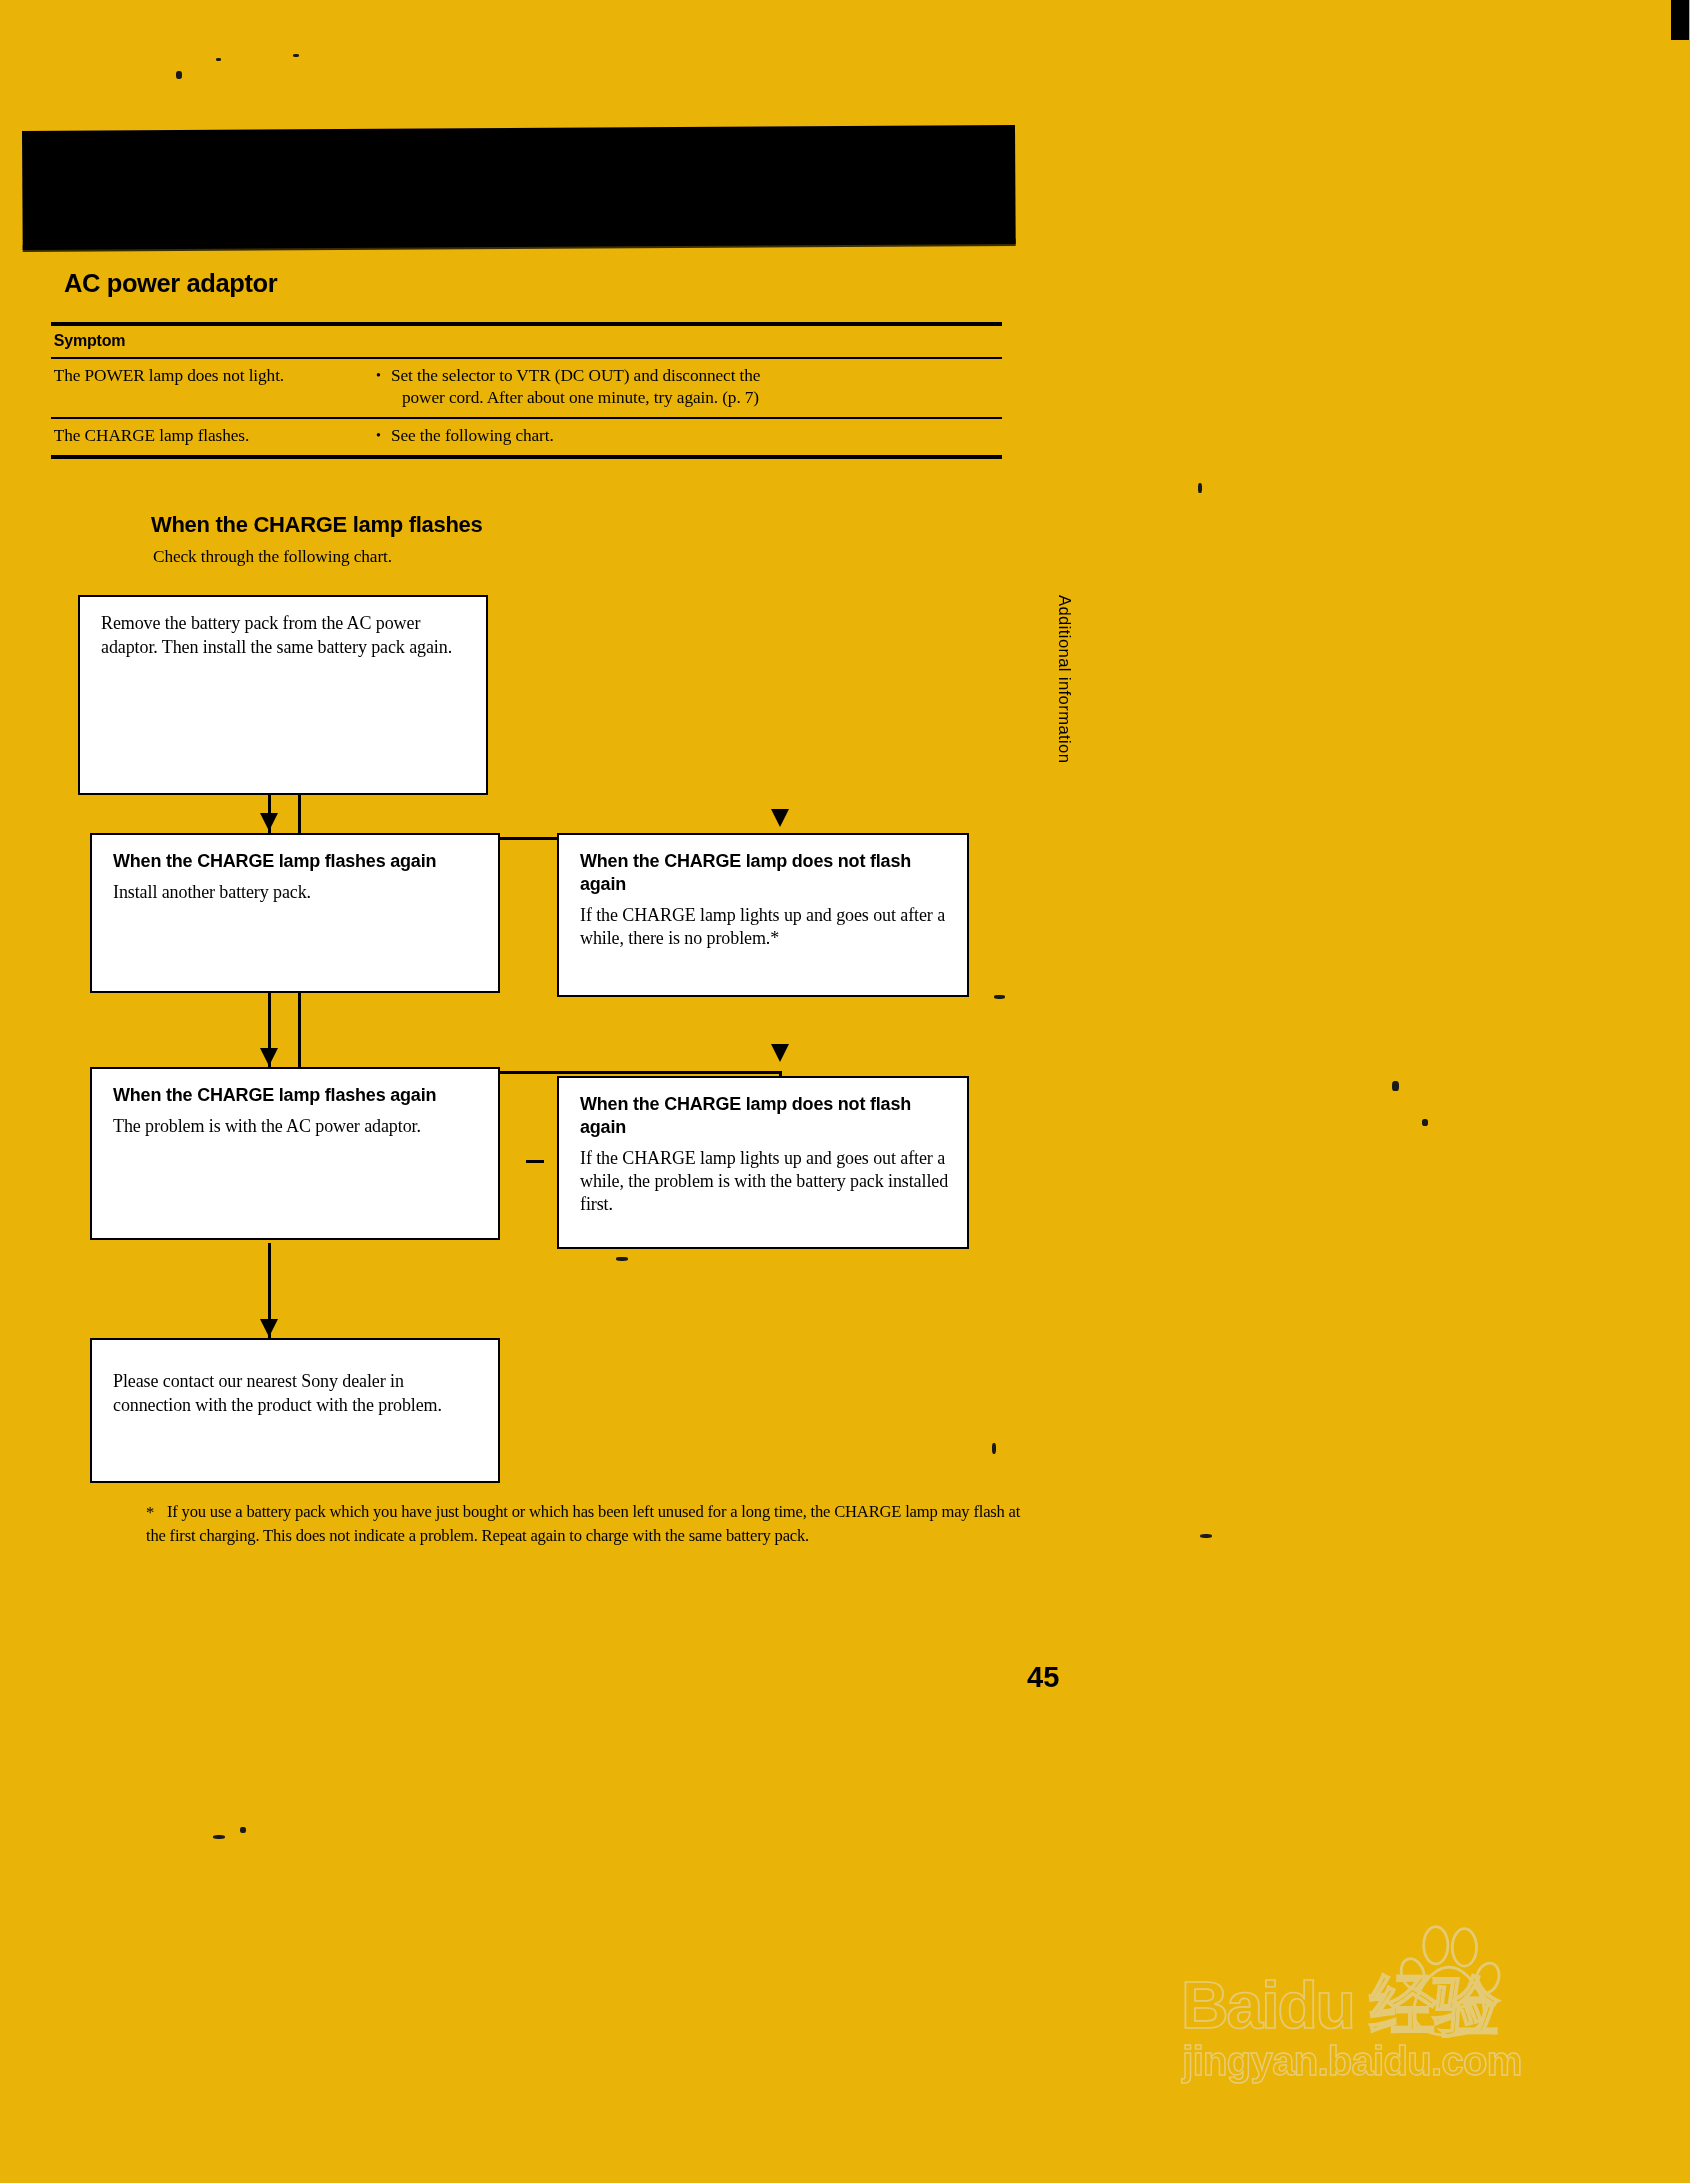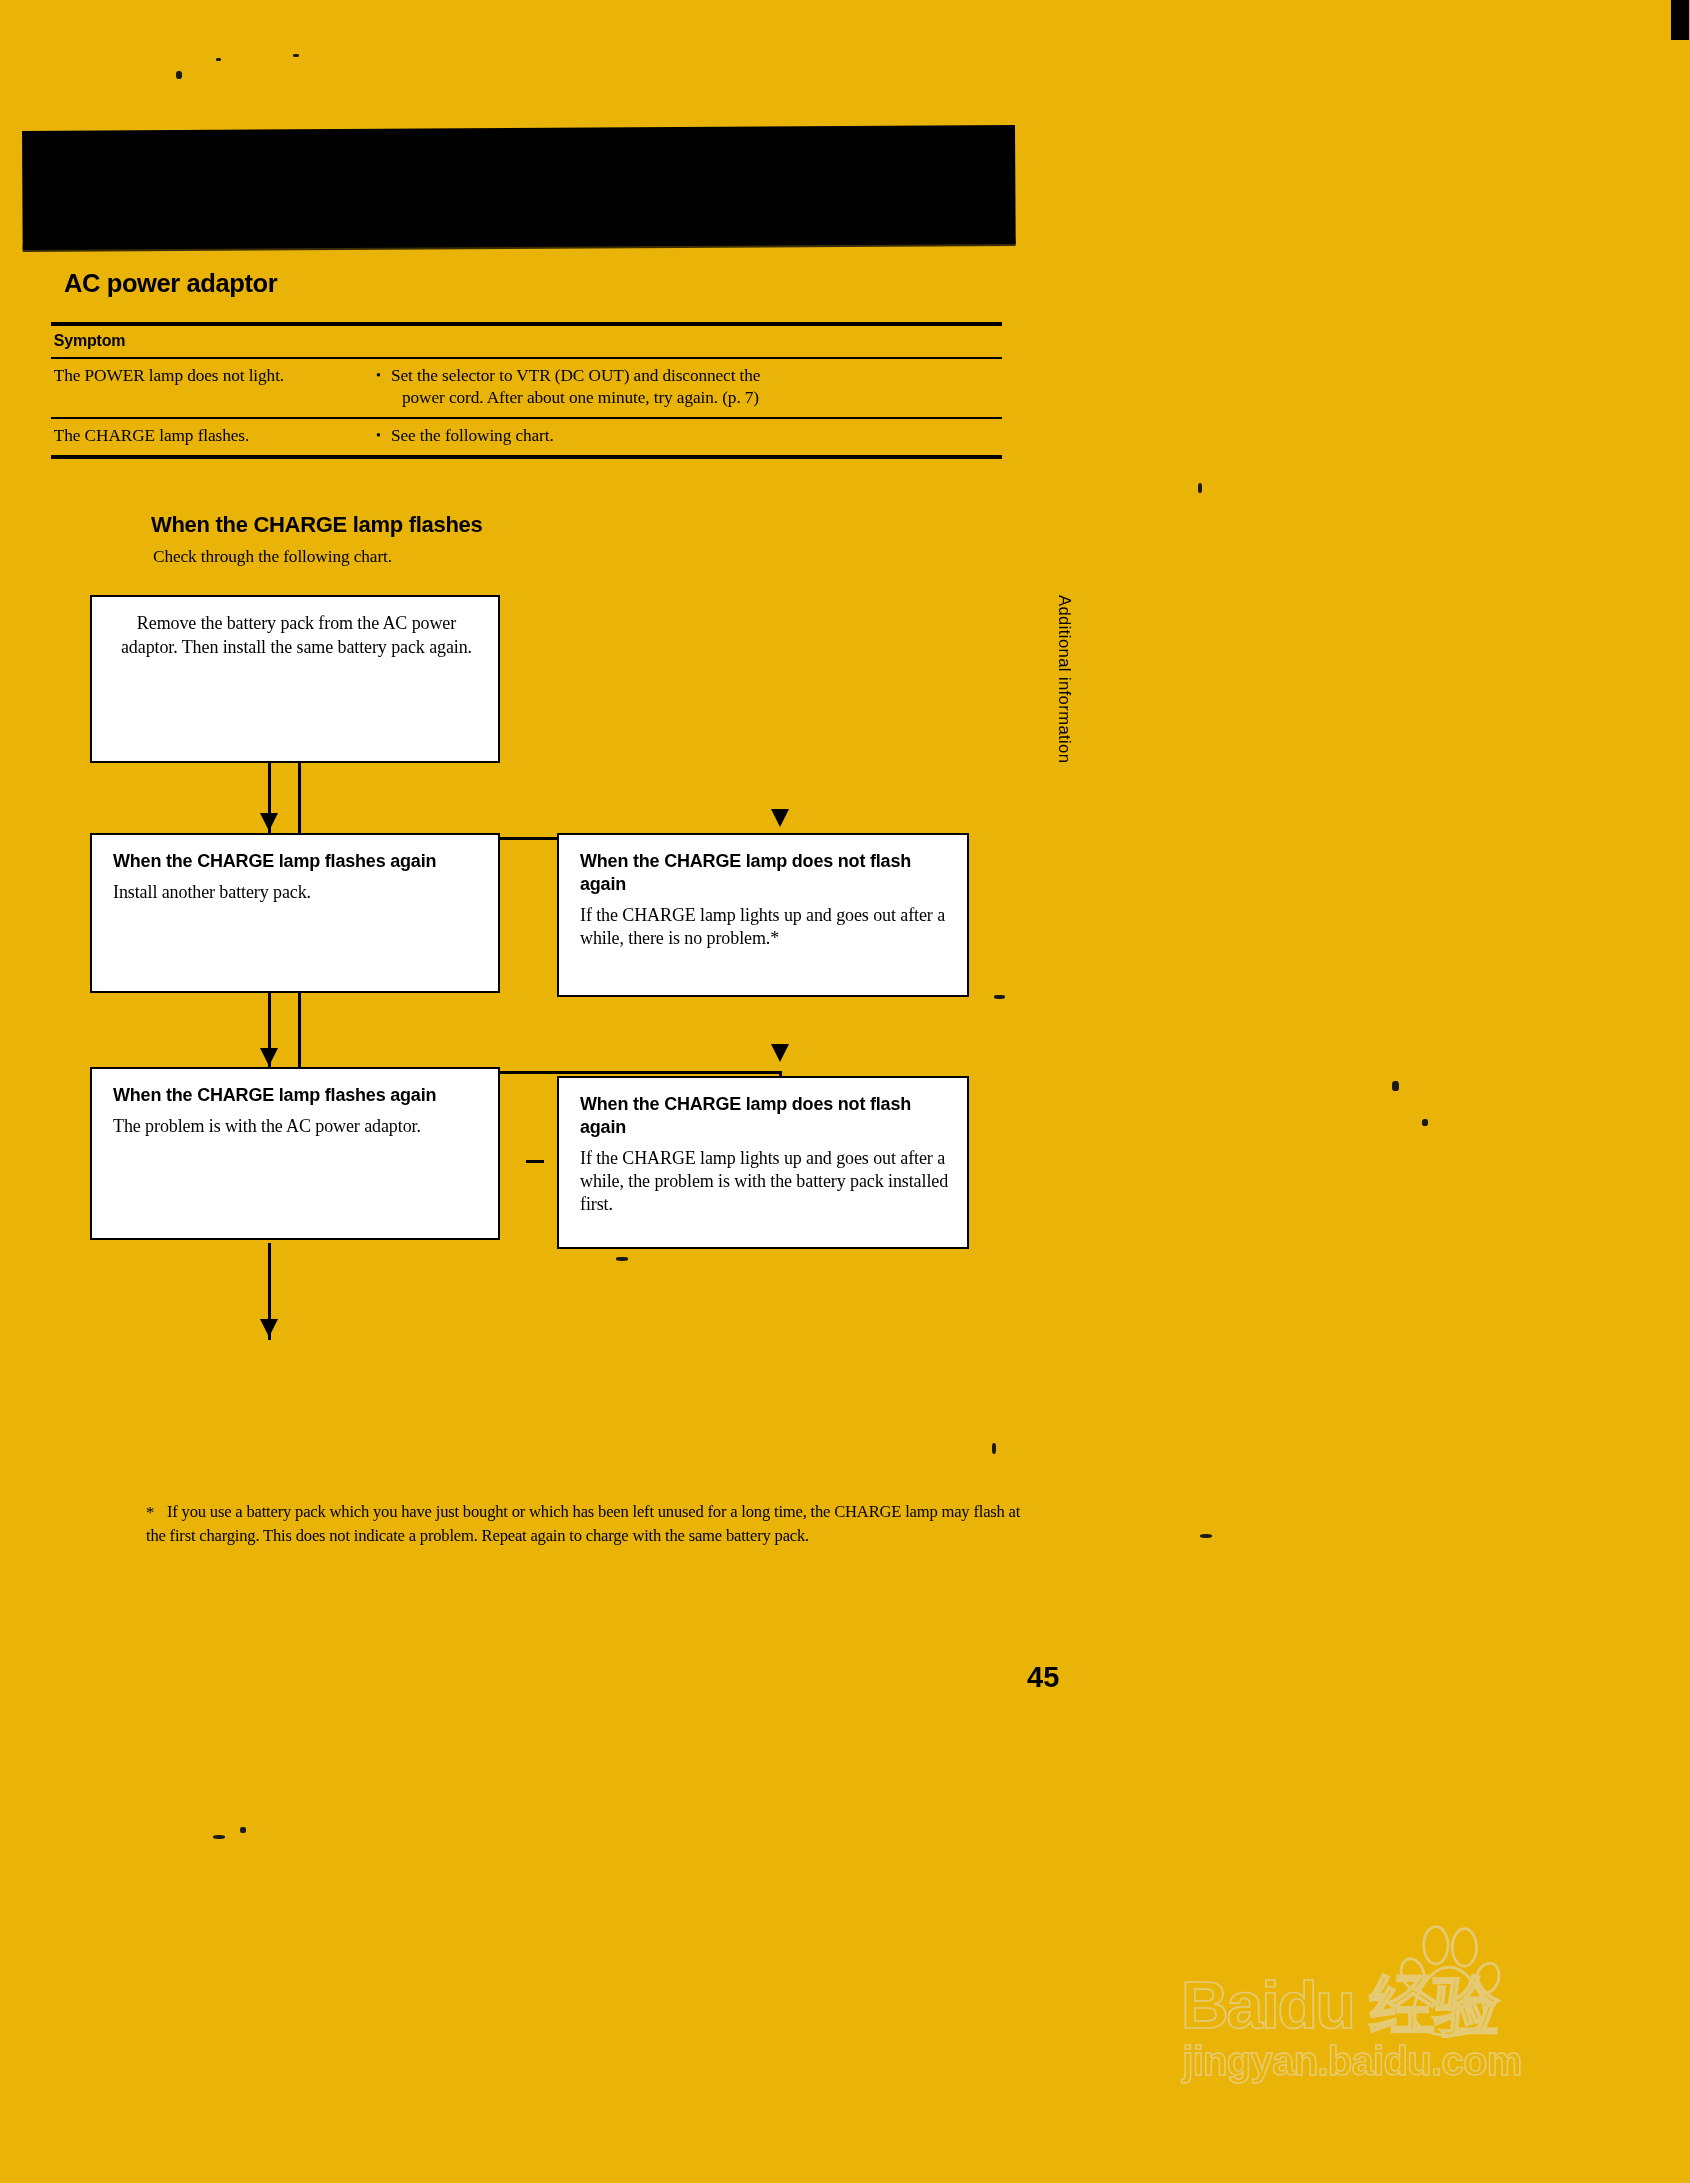--- a/index.html
+++ b/index.html
@@ -321,21 +321,21 @@
   <div class="vline" style="left:298px; top:991px; height:83px;"></div>
   <div class="hline" style="left:298px; top:1071px; width:483px;"></div>
   <div class="vline" style="left:779px; top:1071px; height:55px;"></div>
   <div class="arrowhead" style="left:771px; top:1044px;"></div>
 
   <div class="vline" style="left:268px; top:1243px; height:97px;"></div>
   <div class="arrowhead" style="left:260px; top:1319px;"></div>
 
   <div class="hline" style="left:526px; top:1160px; width:18px; height:2.8px;"></div>
 
-  <div class="fbox plain" style="left:90px; top:595px; width:410px; height:168px;text-align:center;">
+  <div class="fbox plain" style="left:78px; top:595px; width:410px; height:200px;">
     <div class="body-txt">Remove the battery pack from the AC power adaptor. Then install the same battery pack again.</div>
   </div>
 
   <div class="fbox" style="left:90px; top:833px; width:410px; height:160px;">
     <div class="bold-head">When the CHARGE lamp flashes again</div>
     <div class="body-txt">Install another battery pack.</div>
   </div>
 
   <div class="fbox" style="left:557px; top:833px; width:412px; height:164px;">
     <div class="bold-head">When the CHARGE lamp does not flash again</div>
@@ -345,20 +345,23 @@
   <div class="fbox" style="left:90px; top:1067px; width:410px; height:173px;">
     <div class="bold-head">When the CHARGE lamp flashes again</div>
     <div class="body-txt">The problem is with the AC power adaptor.</div>
   </div>
 
   <div class="fbox" style="left:557px; top:1076px; width:412px; height:173px;">
     <div class="bold-head">When the CHARGE lamp does not flash again</div>
     <div class="body-txt">If the CHARGE lamp lights up and goes out after a while, the problem is with the battery pack installed first.</div>
   </div>
 
+  <div class="fbox plain" style="left:90px; top:1338px; width:410px; height:145px; padding-top:30px;">
+    <div class="body-txt">Please contact our nearest Sony dealer in connection with the product with the problem.</div>
+  </div>
 
   <div class="footnote">
     <span class="star">*</span>
     <span class="fn-body">If you use a battery pack which you have just bought or which has been left unused for a long time, the CHARGE lamp may flash at the first charging. This does not indicate a problem. Repeat again to charge with the same battery pack.</span>
   </div>
 
   <div class="page-num">45</div>
 
   <div class="side-label">Additional information</div>
 

